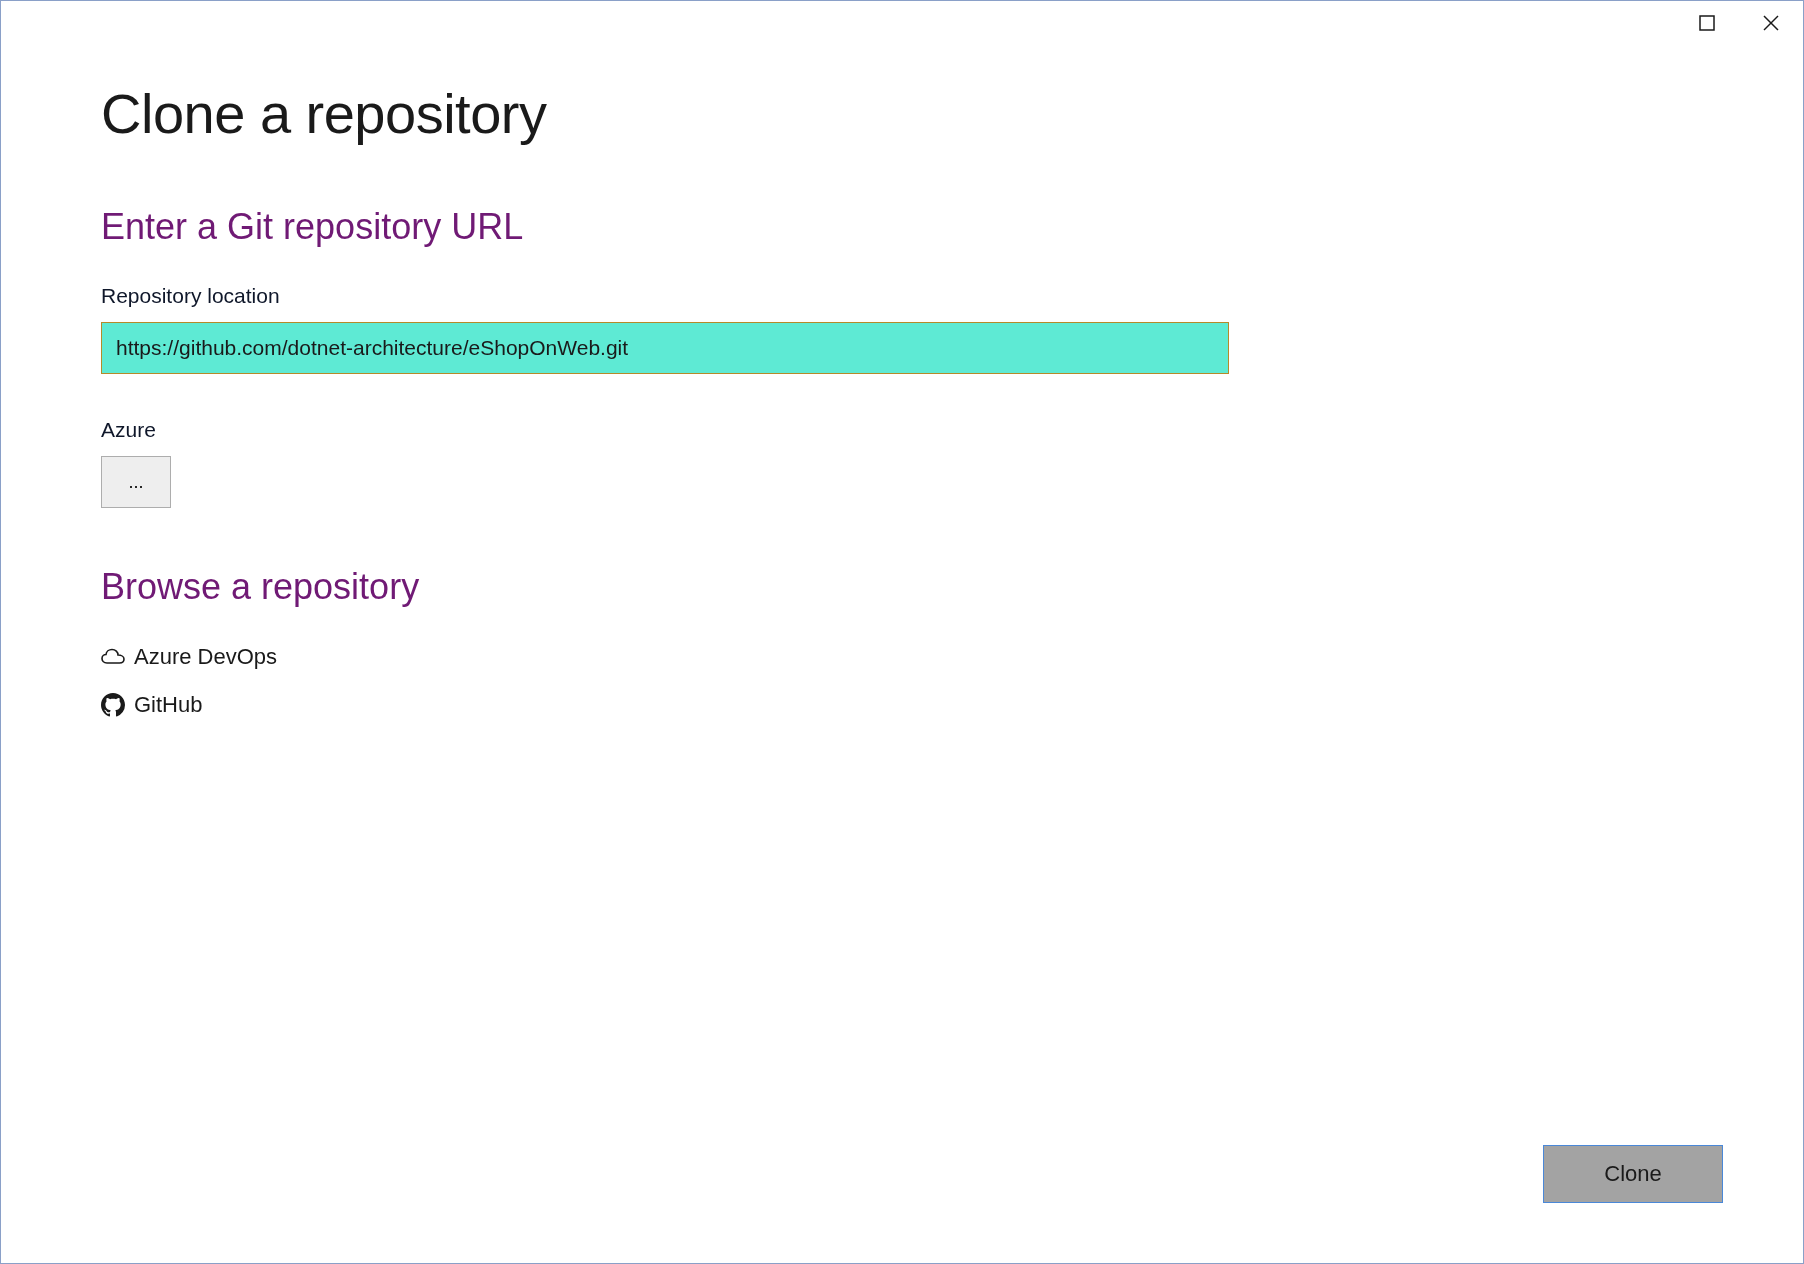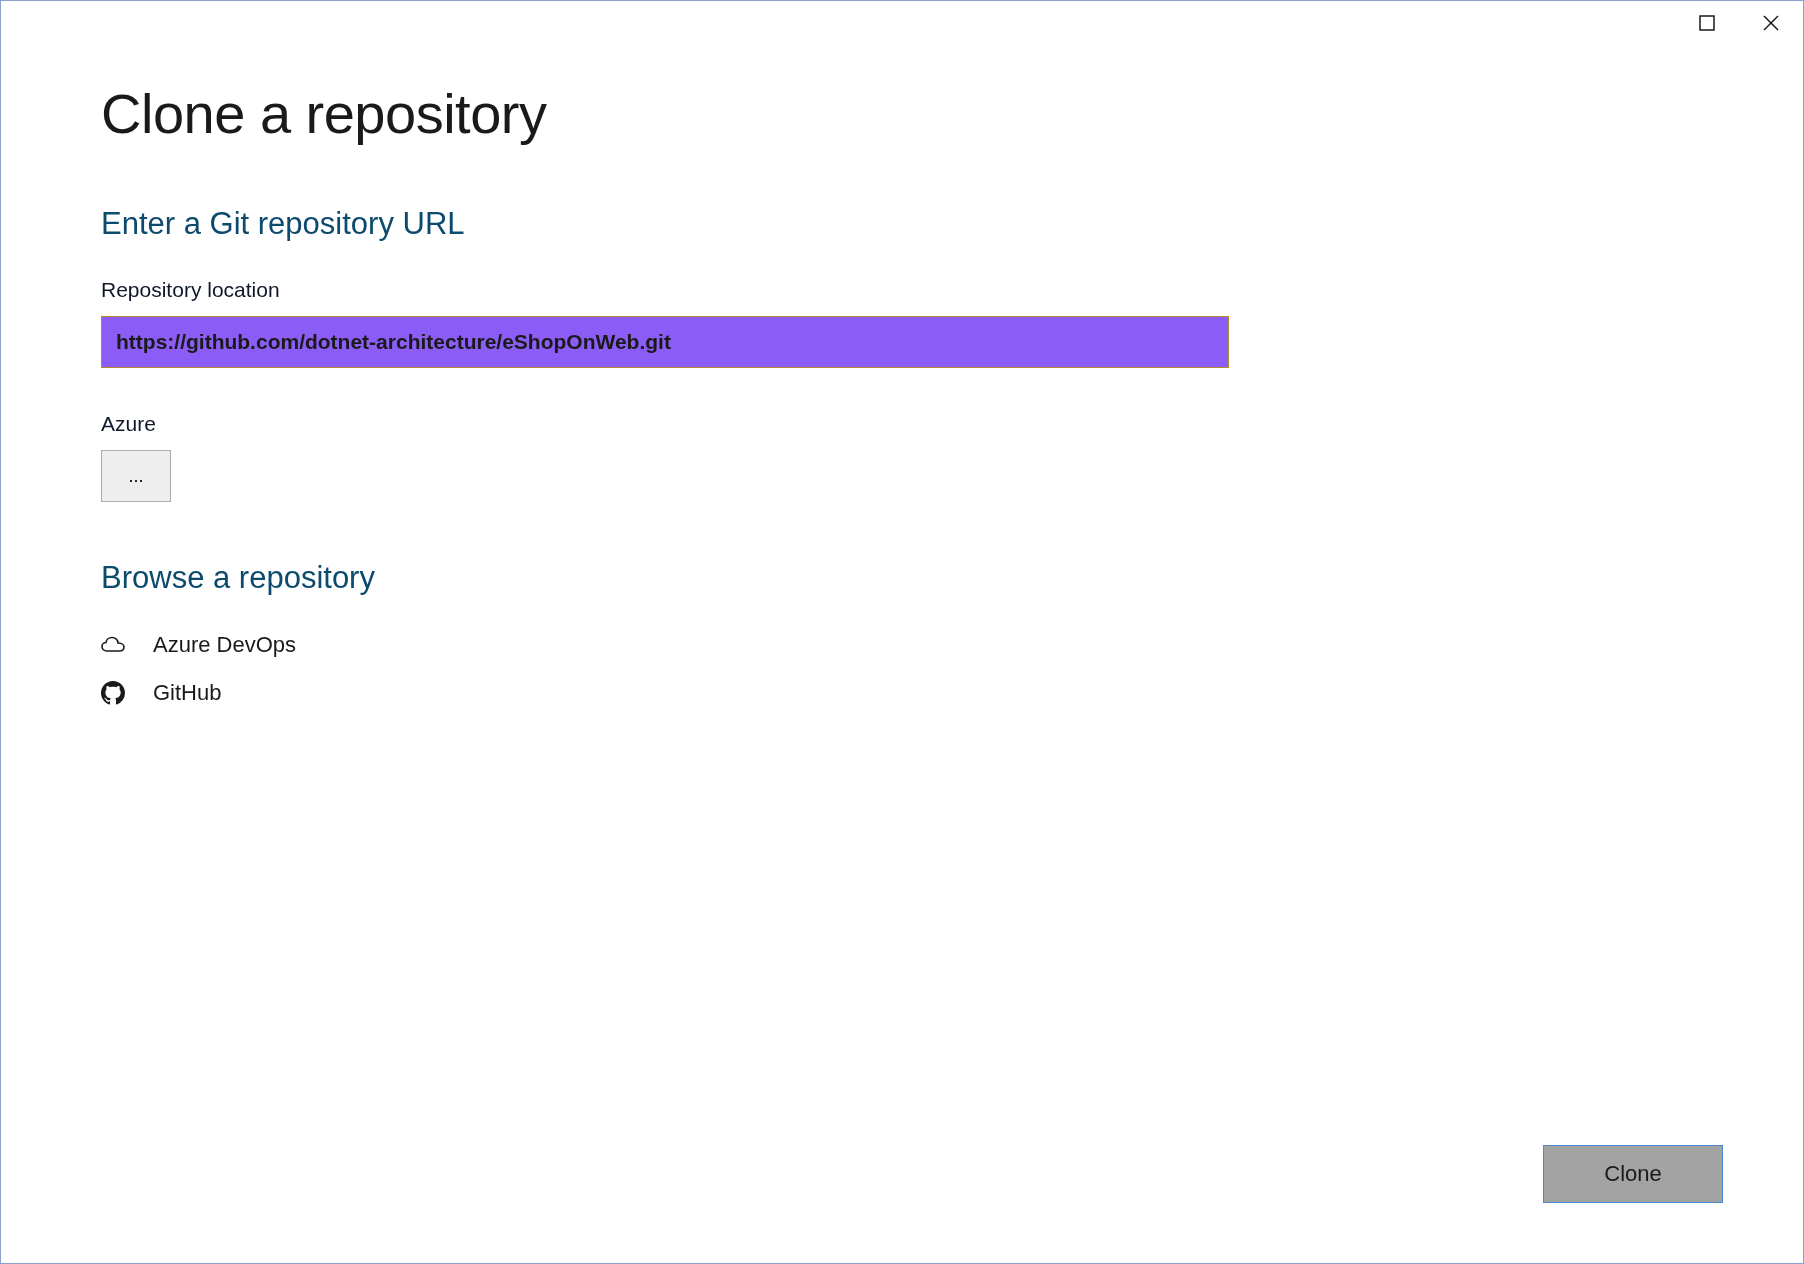--- a/index.html
+++ b/index.html
@@ -44,41 +44,40 @@
       border-radius: 19px;
     }
     h1 {
       font-size: 56px;
       font-weight: 400;
       color: #1a1a1a;
       margin-bottom: 60px;
       letter-spacing: -0.5px;
     }
     h2 {
-      font-size: 31px;
+      font-size: 36px;
       font-weight: 400;
-      color: #0c4a6e;
+      color: #701a75;
       margin-bottom: 36px;
     }
     .field-label {
       font-size: 21px;
       color: #0f172a;
       margin-bottom: 14px;
     }
     .text-input {
       font-family: inherit;
       font-size: 21px;
       padding: 10px 14px;
       border: 1px solid #8f8f8f;
-      background: #8b5cf6;
+      background: #5eead4;
       color: #1a1a1a;
       width: 1128px;
       height: 52px;
       outline: none;
-      font-weight: bold;
     }
     .text-input.focused {
       border: 1px solid #b58a2a;
     }
     .field-group {
       margin-bottom: 44px;
     }
     .path-row {
       display: flex;
       align-items: center;
@@ -95,21 +94,21 @@
       justify-content: center;
       cursor: pointer;
       font-family: inherit;
     }
     .browse-section {
       margin-top: 58px;
     }
     .browse-item {
       display: flex;
       align-items: center;
-      gap: 28px;
+      gap: 9px;
       font-size: 22px;
       color: #1a1a1a;
       margin-top: 22px;
       cursor: pointer;
     }
     .browse-item .icon {
       width: 24px;
       height: 24px;
       display: flex;
       align-items: center;

